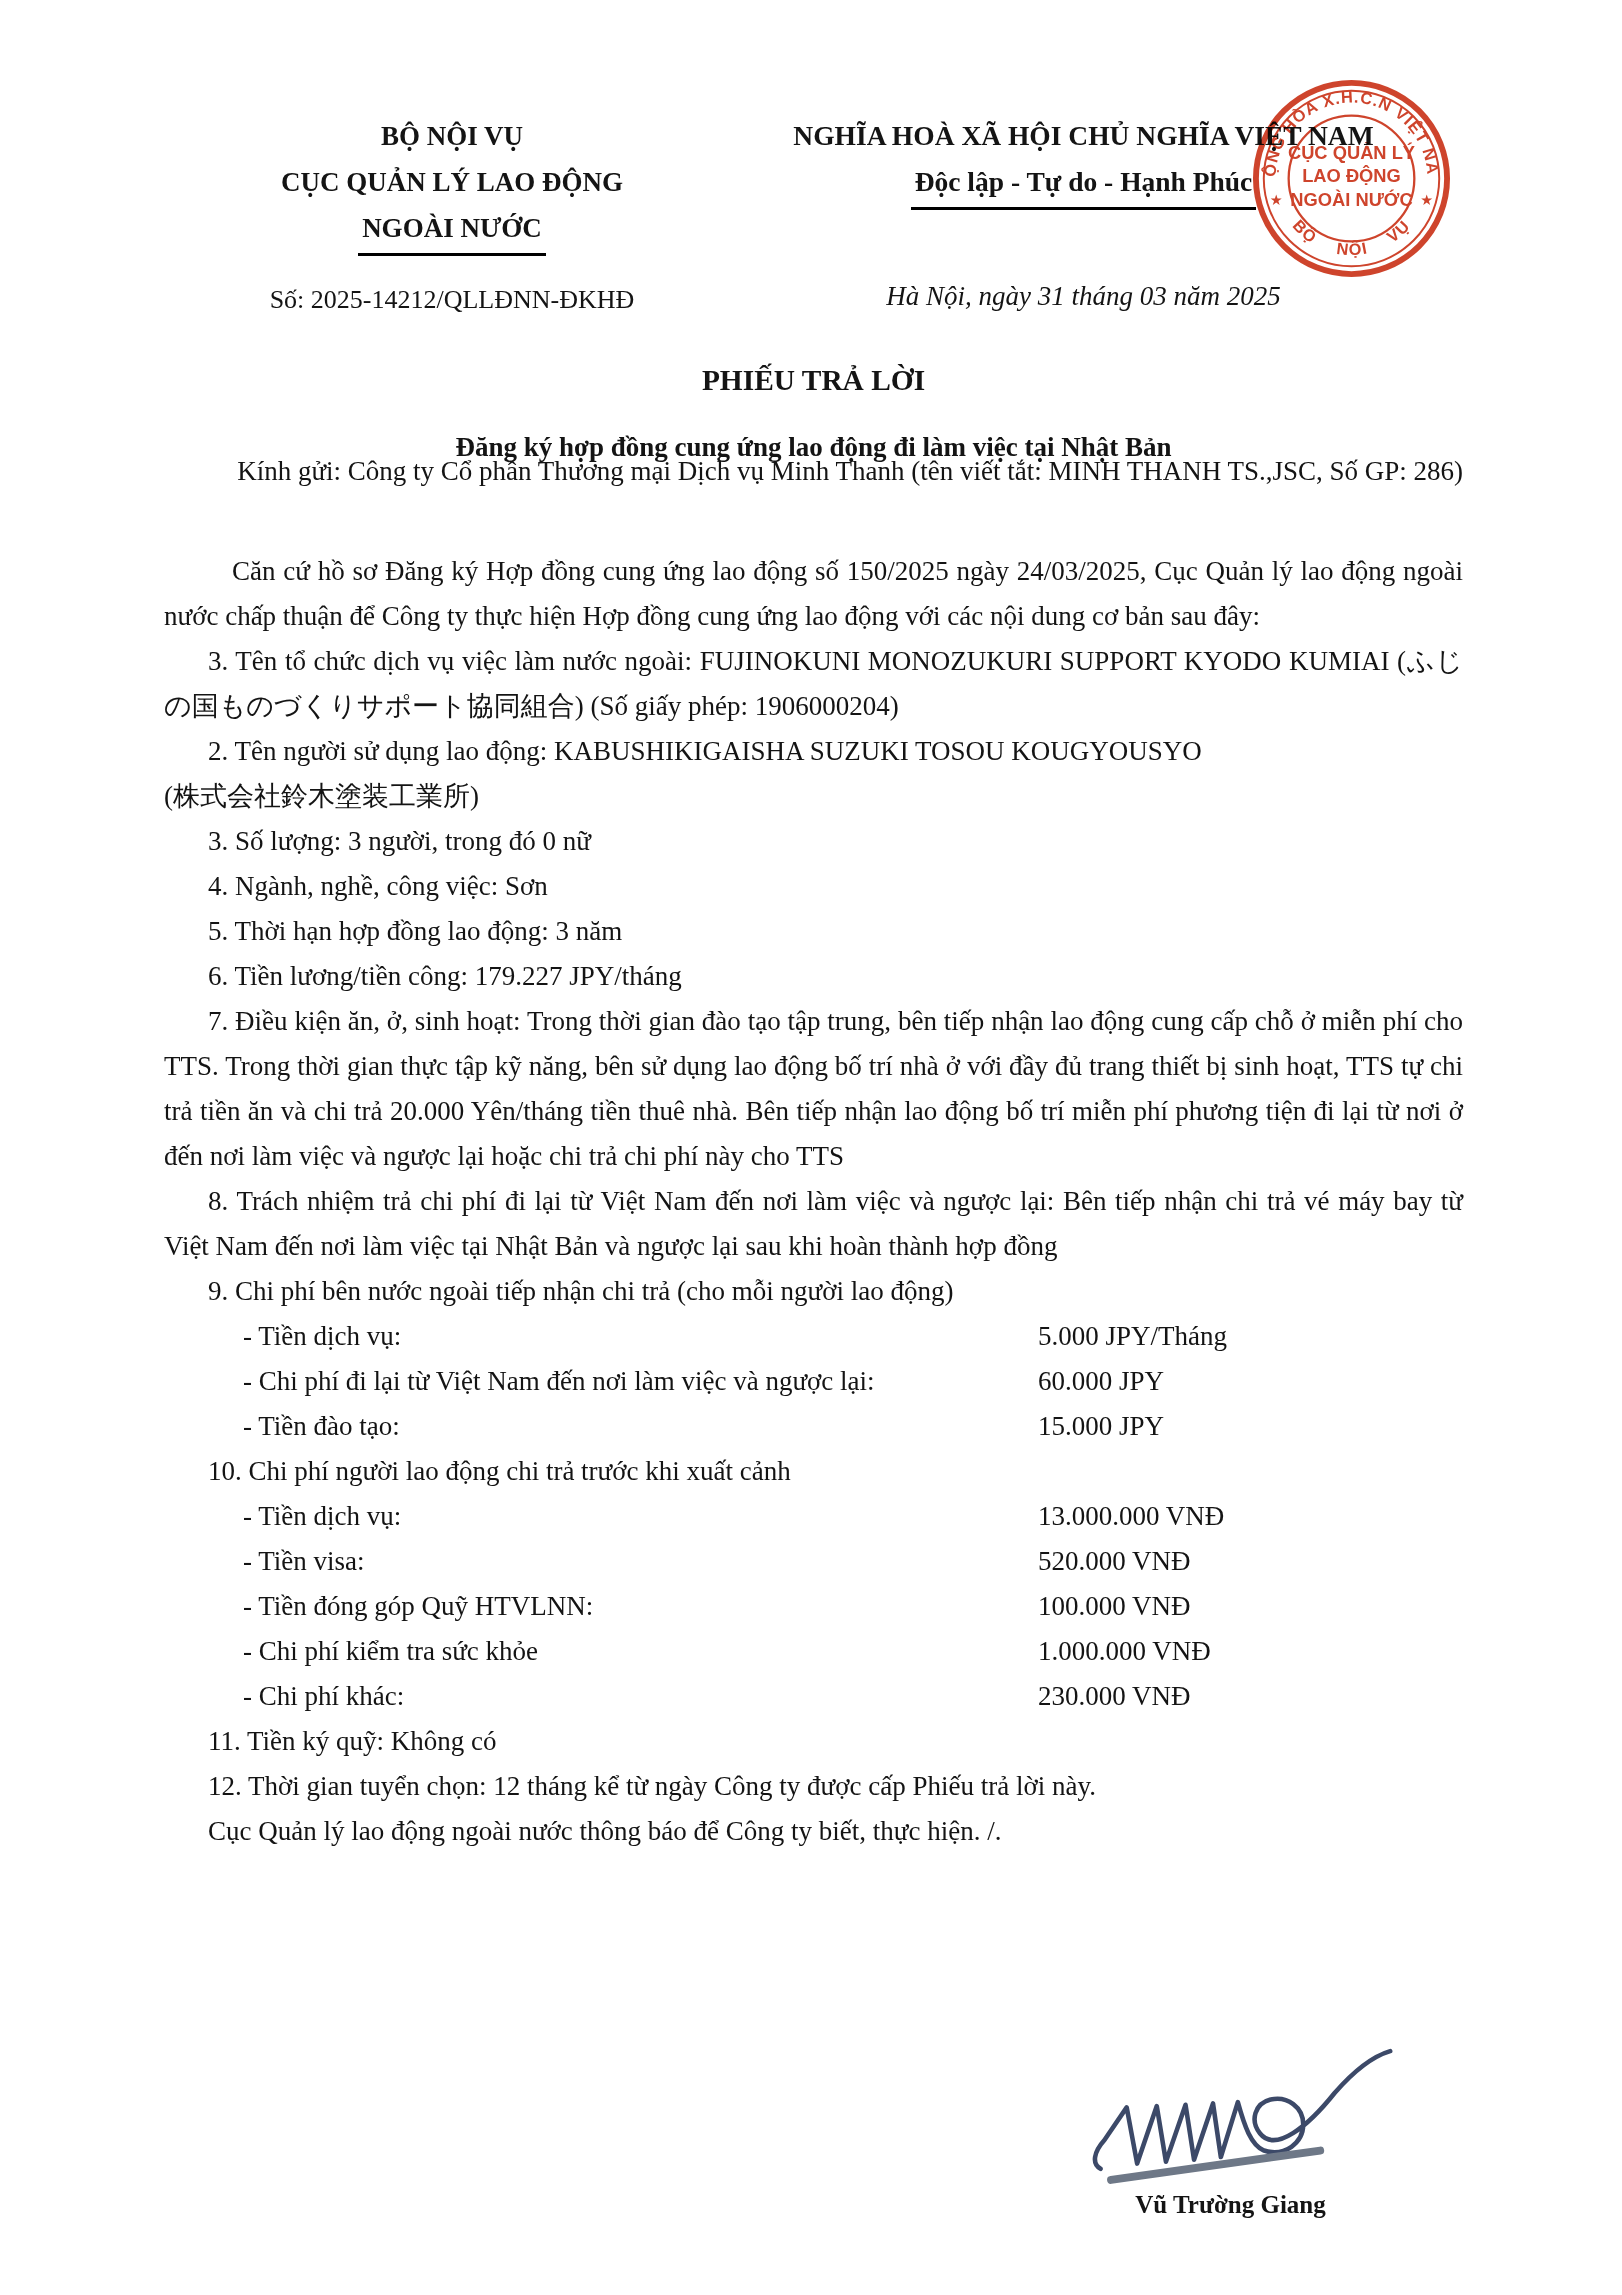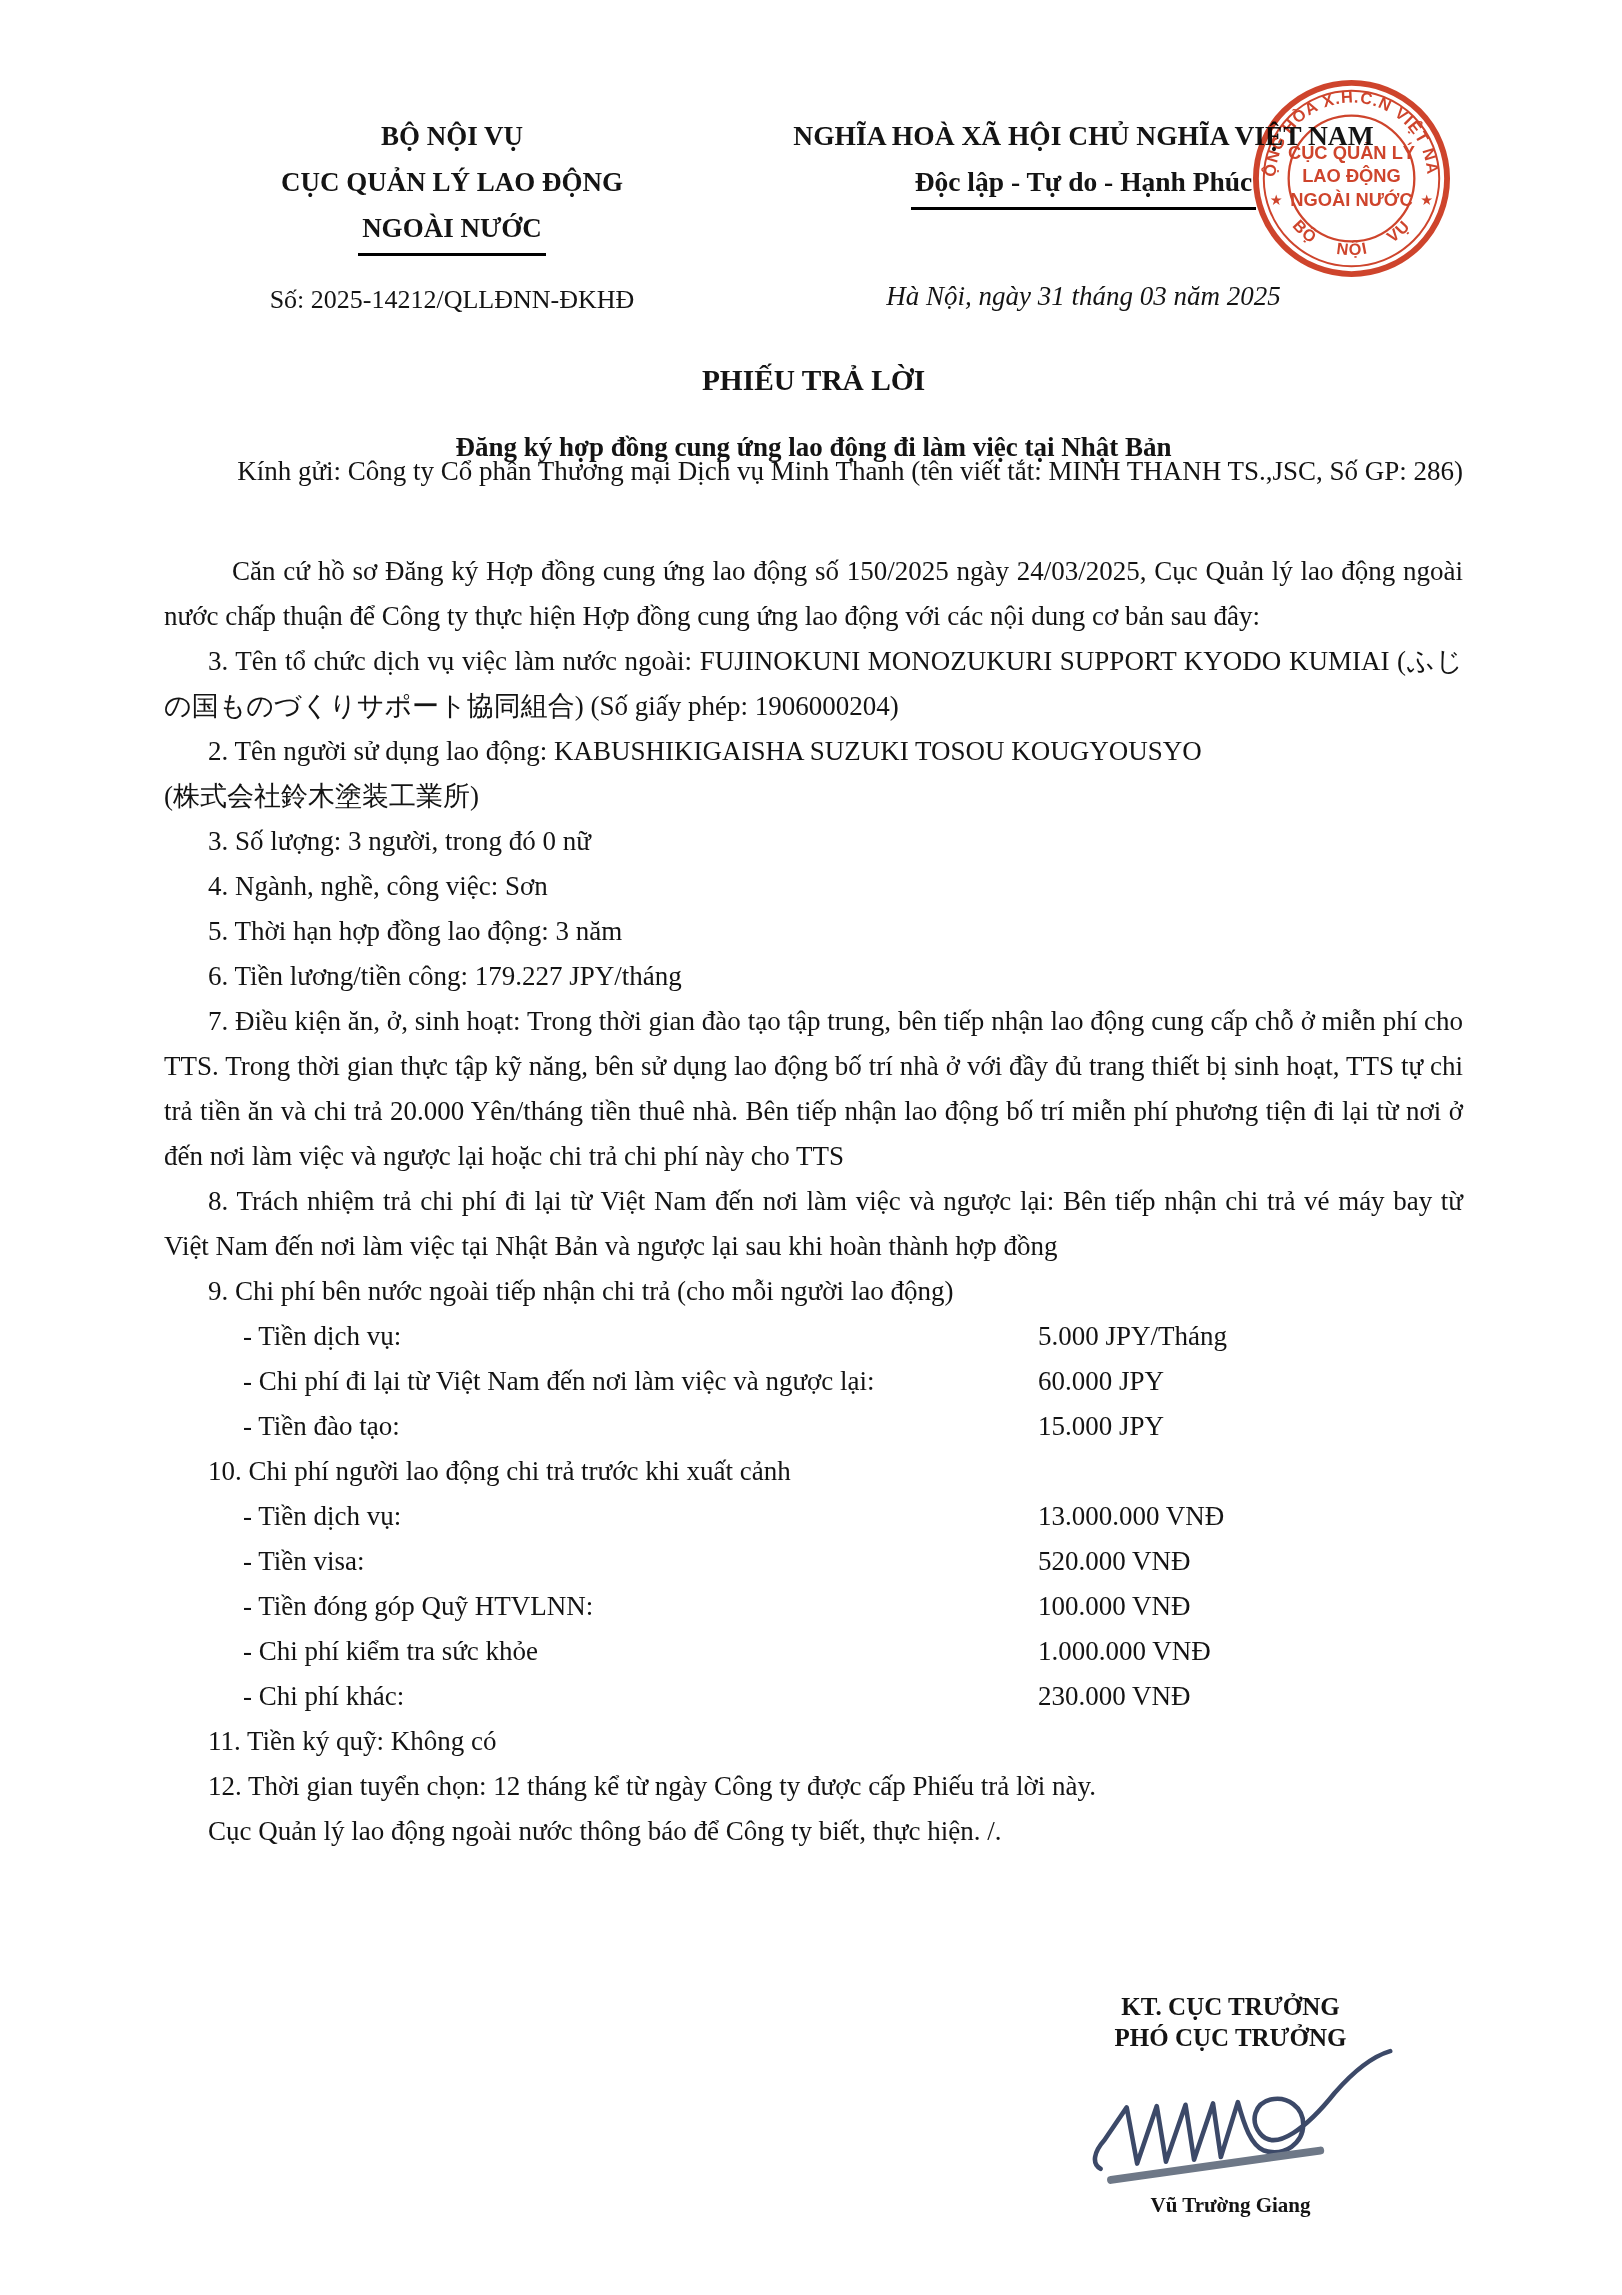--- a/index.html
+++ b/index.html
@@ -42,21 +42,21 @@
   p.indent    { text-indent:44px; }
   p.cjk-line  { text-align:left; }
   .fee-row   { position:relative; padding-left:79px; text-align:left; }
   .fee-value { position:absolute; left:826px; top:0; white-space:nowrap;margin-left:48px; }
   p.note     { padding-left:75px; text-align:left; }
 
   
   .sig-block { left:1021px; top:1991px; width:419px; text-align:center;
                font-weight:bold; font-size:25px; line-height:31px; }
   .sig-name  { left:1021px; top:2188px; width:419px; text-align:center;
-               font-weight:bold; font-size:21px; line-height:34px; }
+               font-weight:bold; font-size:25px; line-height:34px; }
   .sig-svg   { left:1060px; top:2047px; width:340px; height:141px; }
 </style>
 </head>
 <body>
 
 <div class="page">
 
   <div class="abs hdr-left">
     <div>BỘ NỘI VỤ</div>
     <div>CỤC QUẢN LÝ LAO ĐỘNG</div>
@@ -143,24 +143,20 @@
     <div class="fee-row">
       <span>- Chi phí khác:</span>
       <span class="fee-value">230.000 VNĐ</span>
     </div>
 
     <p class="indent">11. Tiền ký quỹ: Không có</p>
     <p class="indent">12. Thời gian tuyển chọn: 12 tháng kể từ ngày Công ty được cấp Phiếu trả lời này.</p>
     <p class="indent">Cục Quản lý lao động ngoài nước thông báo để Công ty biết, thực hiện. /.</p>
   </div>
 
-  <div class="abs sig-block">
-    <div>KT. CỤC TRƯỞNG</div>
-    <div>PHÓ CỤC TRƯỞNG</div>
-  </div>
 
   <svg class="abs sig-svg" viewBox="0 0 520 215">
     <path d="M 62 186 C 48 178, 52 160, 68 142
              L 102 92 L 118 178 L 148 90 L 162 175 L 192 88 L 205 172
              L 234 86 L 246 168 L 272 84
              C 282 120, 292 150, 312 158
              C 344 168, 372 146, 372 118
              C 372 92, 348 74, 322 80
              C 298 86, 290 112, 306 132
              C 330 162, 380 120, 420 70

